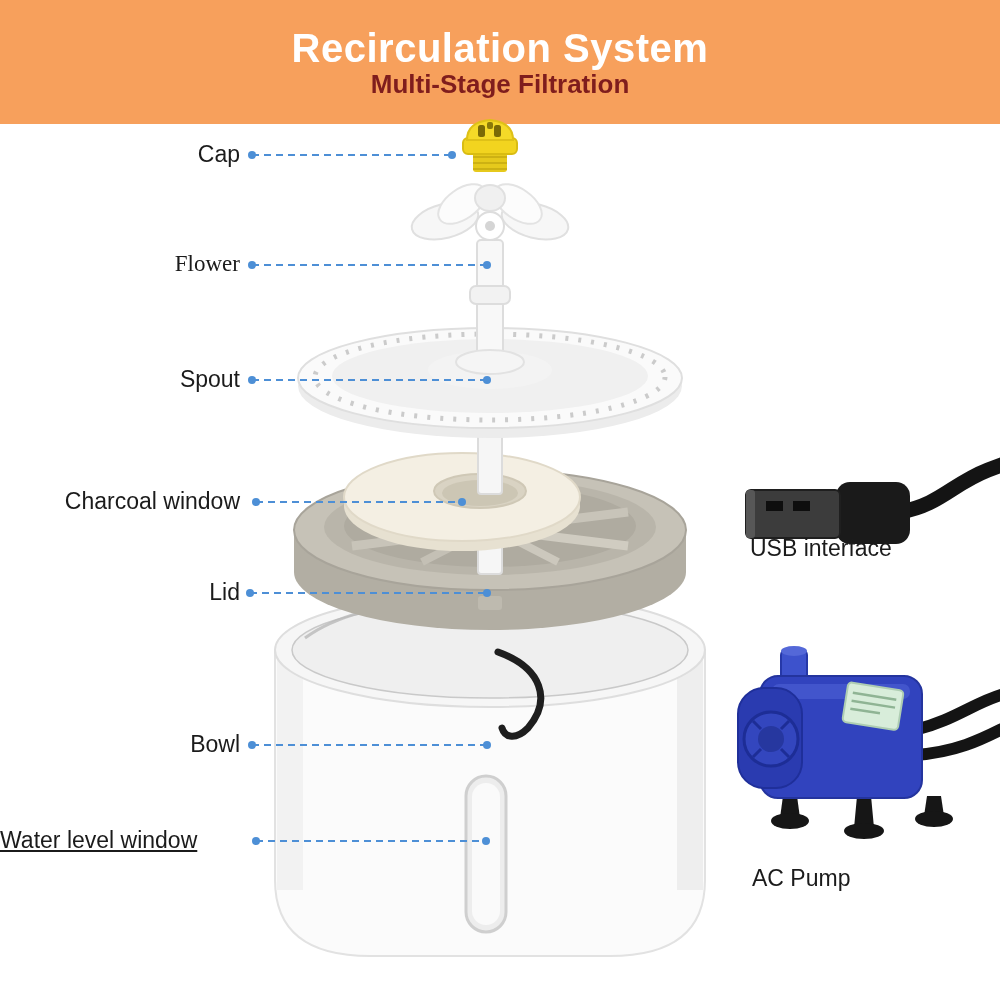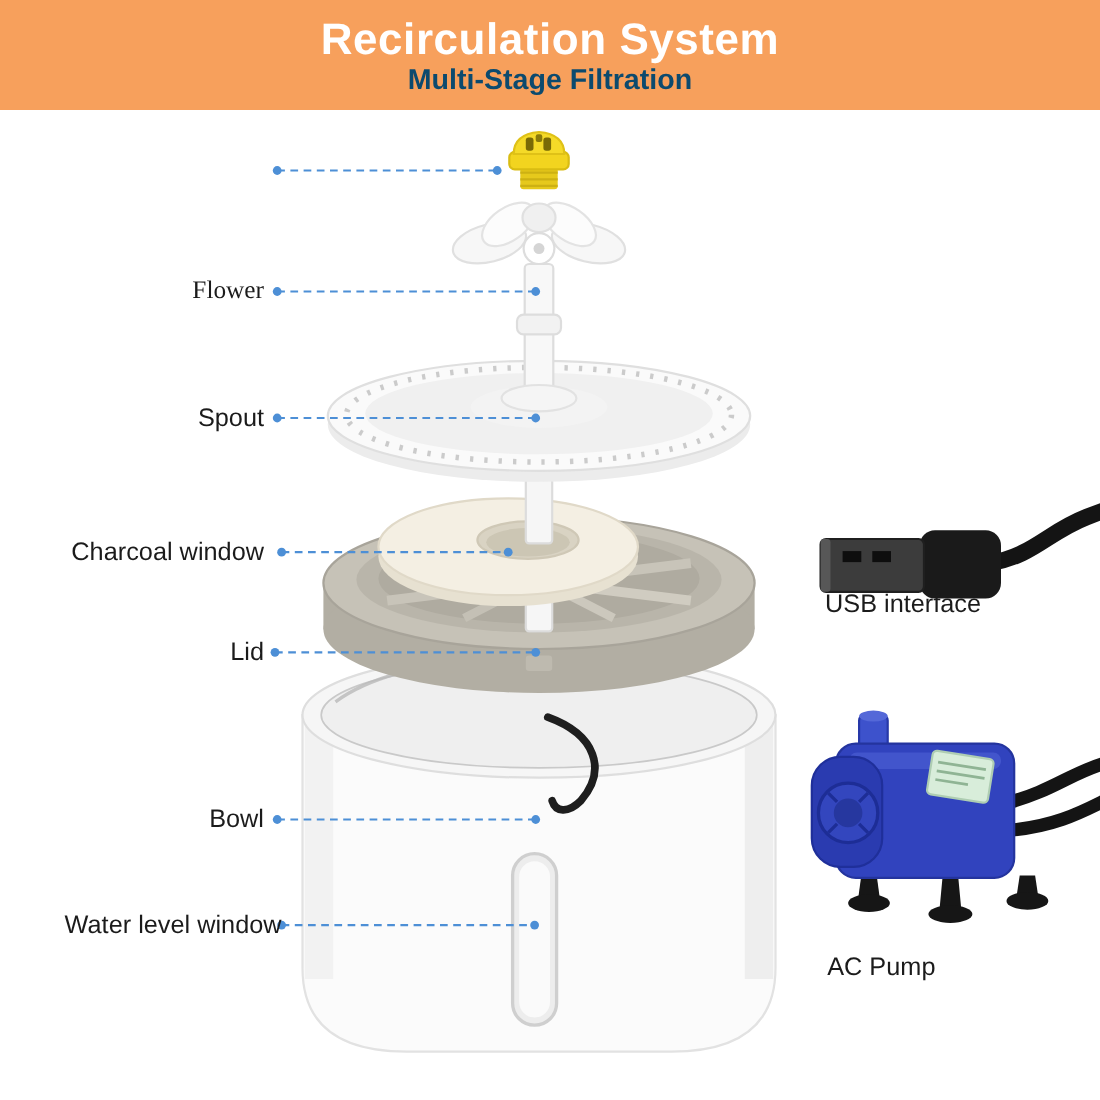--- a/index.html
+++ b/index.html
@@ -1,34 +1,34 @@
 <!DOCTYPE html>
 <html><head>
 <meta charset="utf-8">
 <style>
   * { margin:0; padding:0; box-sizing:border-box; }
   html,body { width:1000px; height:1000px; background:#ffffff; font-family:"Liberation Sans", sans-serif; }
   .page { position:relative; width:1000px; height:1000px; overflow:hidden; background:#ffffff; }
 
-  .banner { position:absolute; top:0; left:0; width:1000px; height:100px; background:#F7A05C;
+  .banner { position:absolute; top:0; left:0; width:1000px; height:124px; background:#F7A05C;
             display:flex; flex-direction:column; align-items:center; justify-content:center; gap:3px; }
   .banner .title { color:#ffffff; font-size:40px; font-weight:bold; letter-spacing:0.5px; line-height:1; }
-  .banner .subtitle { color:#0c4a6e; font-size:26px; font-weight:bold; line-height:1; }
+  .banner .subtitle { color:#7f1d1d; font-size:26px; font-weight:bold; line-height:1; }
 
   .art { position:absolute; top:0; left:0; width:1000px; height:1000px; }
 
   .part-label { position:absolute; font-size:23px; color:#1b1b1b; line-height:1.05; white-space:nowrap; }
   .right-align { left:0; width:240px; text-align:right; }
   .lbl-cap    { top:142px; }
   .lbl-flower { top:252px;font-family:Liberation Serif, serif; }
   .lbl-spout  { top:367px;text-align:right; }
   .lbl-charcoal { top:489px; }
   .lbl-lid    { top:580px; }
   .lbl-bowl   { top:732px; }
-  .lbl-window { top:828px; left:12px; width:244px; text-align:right; }
+  .lbl-window { top:828px; left:0; width:244px; text-align:left;text-decoration:underline; }
   .lbl-usb    { left:750px; top:536px; }
   .lbl-pump   { left:752px; top:866px; }
 </style>
 </head>
 <body>
 
 <div class="page">
 
   <header class="banner">
     <div class="title">Recirculation System</div>
@@ -169,20 +169,21 @@
       <circle cx="771" cy="739" r="13" fill="#26379F"></circle>
       <path d="M781,749 L789,757 M761,749 L753,757 M781,729 L789,721 M761,729 L753,721" stroke="#1D2D96" stroke-width="3"></path>
 
       <g transform="rotate(9 872 706)">
         <rect x="845" y="686" width="56" height="40" rx="4" fill="#D8EDDA" stroke="#AECDB2" stroke-width="2"></rect>
         <path d="M851,696 h44 M851,704 h44 M851,712 h30" stroke="#8FB494" stroke-width="2.5"></path>
       </g>
     </g>
   </svg>
 
+  <div class="part-label right-align lbl-cap">Cap</div>
   <div class="part-label right-align lbl-flower">Flower</div>
   <div class="part-label right-align lbl-spout">Spout</div>
   <div class="part-label right-align lbl-charcoal">Charcoal window</div>
   <div class="part-label right-align lbl-lid">Lid</div>
   <div class="part-label right-align lbl-bowl">Bowl</div>
   <div class="part-label lbl-window">Water level window</div>
   <div class="part-label lbl-usb">USB interface</div>
   <div class="part-label lbl-pump">AC Pump</div>
 
 </div>

